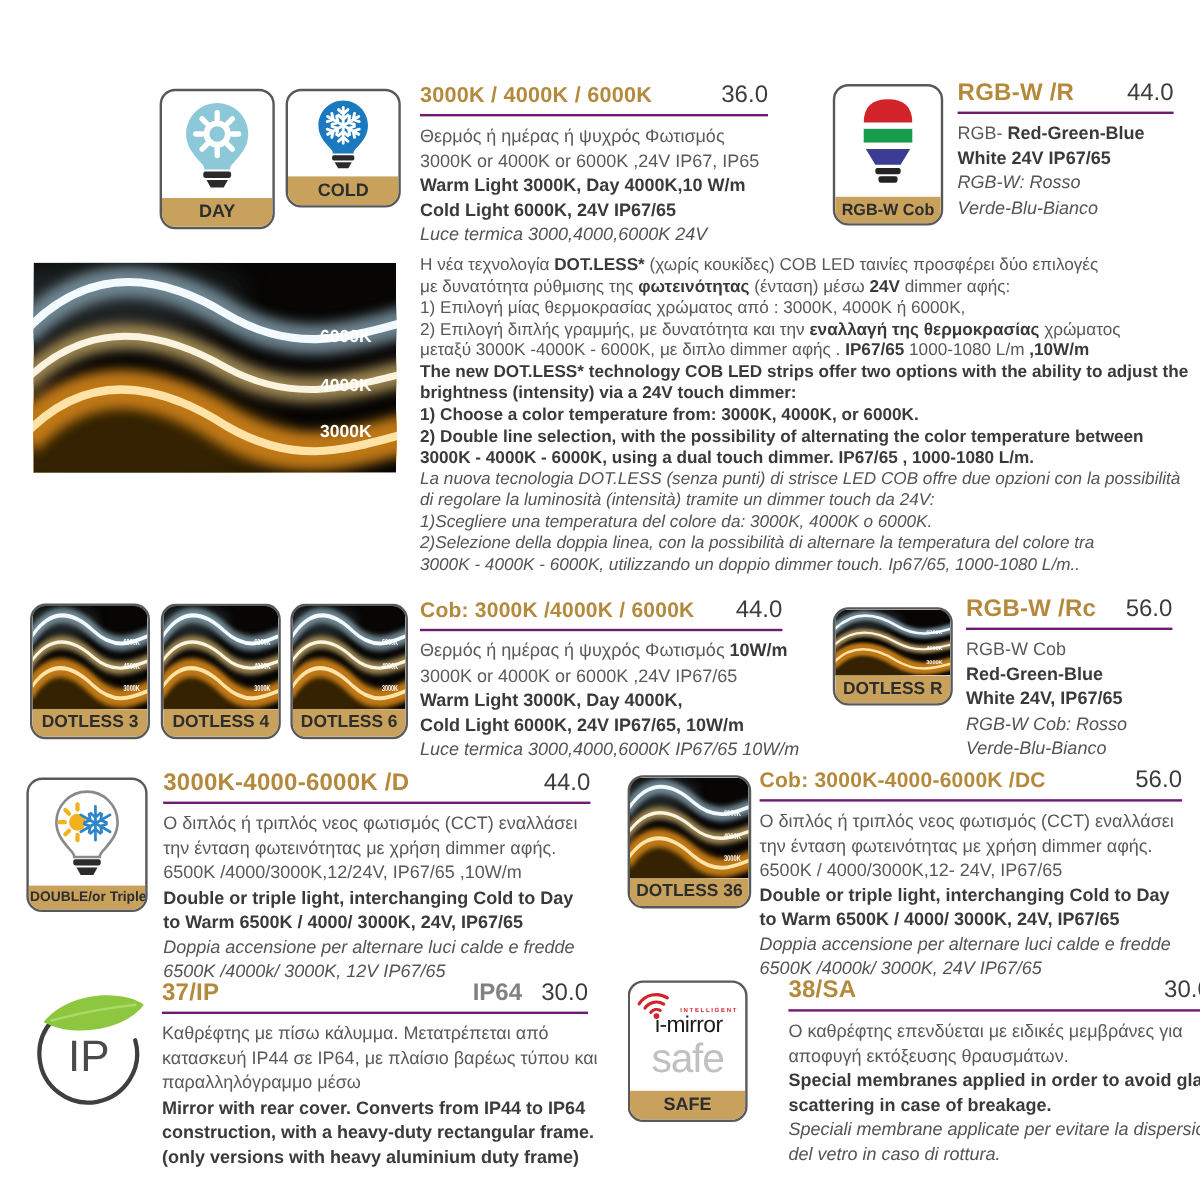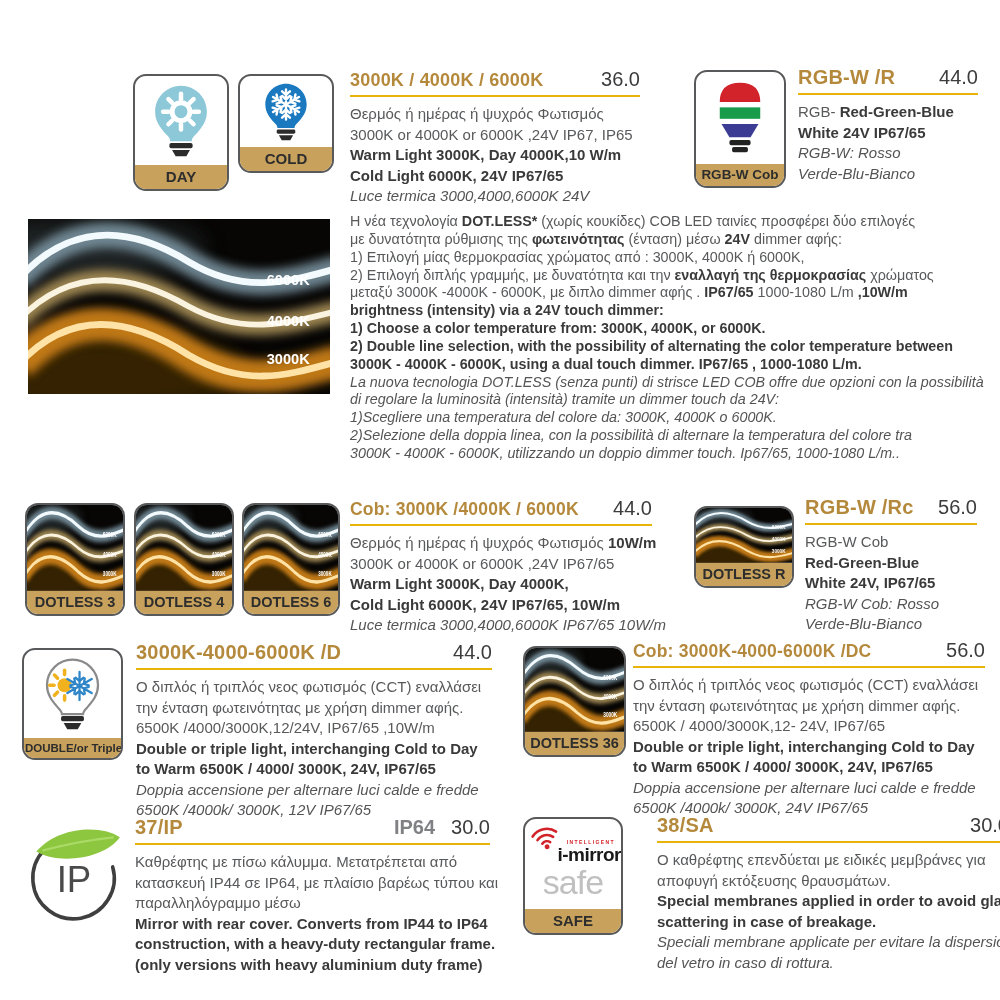--- a/index.html
+++ b/index.html
@@ -6,40 +6,40 @@
   body{font-family:"Liberation Sans", sans-serif; color:#4f4f4f;}
   .page{position:relative;width:1000px;height:1000px;background:#fff;overflow:hidden;}
   .abs{position:absolute;}
   
   .card{position:absolute;border:2px solid #58595b;border-radius:13px;background:#fff;overflow:hidden;display:flex;flex-direction:column;box-sizing:border-box;}
   .card .art{flex:1;display:flex;align-items:center;justify-content:center;overflow:hidden;}
   .card .art svg{width:100%;height:100%;display:block;}
   .band{background:#c8a25c;color:#2d2d2d;font-weight:bold;text-align:center;padding:4px 1px;font-size:15px;line-height:1.05;white-space:nowrap;}
   
   .sect{position:absolute;box-sizing:border-box;}
-  .head{display:flex;align-items:baseline;border-bottom:2px solid #eab308;padding-bottom:4px;}
+  .head{display:flex;align-items:baseline;border-bottom:2px solid #701a75;padding-bottom:4px;}
   .head .h{color:#b5893c;font-weight:bold;font-size:20px;flex:1;white-space:nowrap;letter-spacing:.2px;}
   .head.h18 .h{font-size:18px;}
   .head.h17 .h{font-size:17.5px;}
   .head .badge{color:#808184;font-weight:bold;font-size:20px;margin-right:16px;}
   .head .p{color:#3c3c3c;font-size:20px;}
   .lines{margin-top:7px;white-space:nowrap;}
   .ln{font-size:15px;line-height:20.5px;color:#58595b;}
   .ln.b, .sb{font-weight:bold;color:#3a3a3a;}
   .ln.i{font-style:italic;color:#545456;}
   .intro .ln{font-size:14.3px;line-height:17.85px;}
   .intro{white-space:nowrap;}
   
   .strip-photo{overflow:hidden;}
   .strip-photo svg{width:100%;height:100%;display:block;}
   
   .imr{position:relative;flex:1;display:flex;flex-direction:column;justify-content:flex-start;padding-top:6px;}
   .imr .wifi{position:absolute;top:5px;left:5px;width:30px;height:26px;transform:rotate(-12deg);}
   .imr .intel{font-size:5px;font-weight:bold;color:#d2232a;letter-spacing:1.4px;text-align:right;padding-right:6px;margin-top:14px;}
-  .imr .imname{font-size:19px;font-weight:bold;color:#1a1a1a;text-align:right;padding-right:0;letter-spacing:-0.5px;line-height:1;}
+  .imr .imname{font-size:19px;font-weight:normal;color:#1a1a1a;text-align:right;padding-right:19px;letter-spacing:-0.5px;line-height:1;}
   .imr .imsafe{font-size:34px;color:#c0c0c0;text-align:center;line-height:0.95;letter-spacing:-1px;margin-top:2px;}
   
   .ipwrap svg{width:100%;height:100%;display:block;}
 </style>
 </head>
 <body>
 
 <svg width="0" height="0" style="position:absolute" aria-hidden="true">
   <defs>
     <filter id="softblur" x="-40%" y="-40%" width="180%" height="180%">
@@ -161,20 +161,21 @@
     </g>
   </svg>
     </div>
 
   <div class="sect intro" style="left:350px;top:213px;width:648px;">
       <div class="ln n"><span>Η νέα τεχνολογία </span><span class="sb">DOT.LESS*</span><span> (χωρίς κουκίδες) COB LED ταινίες προσφέρει δύο επιλογές</span></div>
       <div class="ln n"><span>με δυνατότητα ρύθμισης της </span><span class="sb">φωτεινότητας</span><span>  (ένταση) μέσω </span><span class="sb">24V</span><span> dimmer αφής:</span></div>
       <div class="ln n"><span>1) Επιλογή μίας θερμοκρασίας χρώματος από : 3000K, 4000K ή 6000K,</span></div>
       <div class="ln n"><span>2) Επιλογή διπλής γραμμής, με δυνατότητα και την  </span><span class="sb">εναλλαγή της θερμοκρασίας</span><span> χρώματος</span></div>
       <div class="ln n"><span>μεταξύ 3000K -4000K - 6000K, με διπλο dimmer αφής .  </span><span class="sb">IP67/65</span><span>  1000-1080 L/m </span><span class="sb">,10W/m</span></div>
+      <div class="ln b"><span>The new DOT.LESS* technology COB LED strips offer two options with the ability to adjust the</span></div>
       <div class="ln b"><span>brightness (intensity) via a 24V touch dimmer:</span></div>
       <div class="ln b"><span>1) Choose a color temperature from: 3000K, 4000K, or 6000K.</span></div>
       <div class="ln b"><span>2) Double line selection, with the possibility of alternating the color temperature between</span></div>
       <div class="ln b"><span>3000K - 4000K - 6000K, using a dual touch dimmer. IP67/65 , 1000-1080 L/m.</span></div>
       <div class="ln i"><span>La nuova tecnologia DOT.LESS (senza punti) di strisce LED COB offre due opzioni con la possibilità</span></div>
       <div class="ln i"><span>di regolare la luminosità (intensità) tramite un dimmer touch da 24V:</span></div>
       <div class="ln i"><span>1)Scegliere una temperatura del colore da: 3000K, 4000K o 6000K.</span></div>
       <div class="ln i"><span>2)Selezione della doppia linea, con la possibilità di alternare la temperatura del colore tra</span></div>
       <div class="ln i"><span>3000K - 4000K - 6000K, utilizzando un doppio dimmer touch. Ip67/65, 1000-1080 L/m..</span></div>
     </div>

